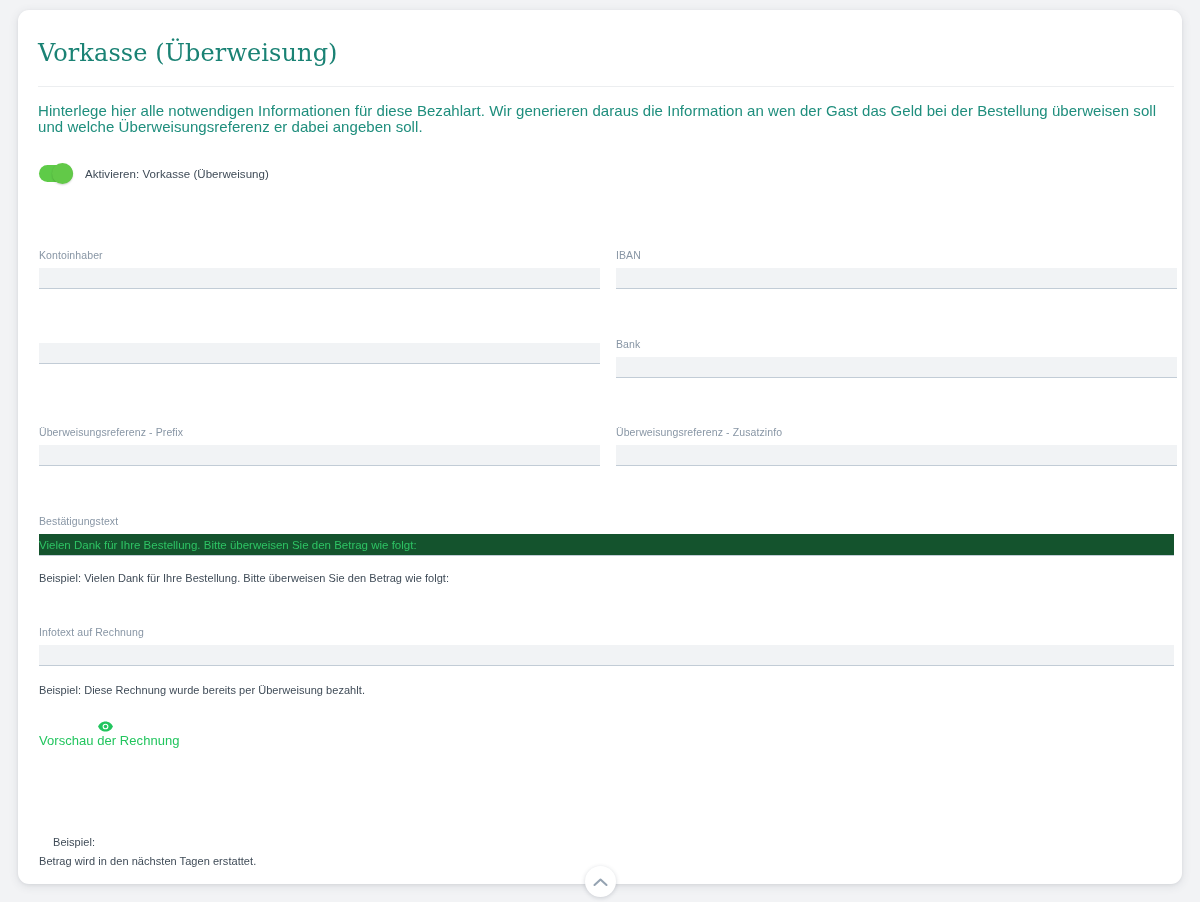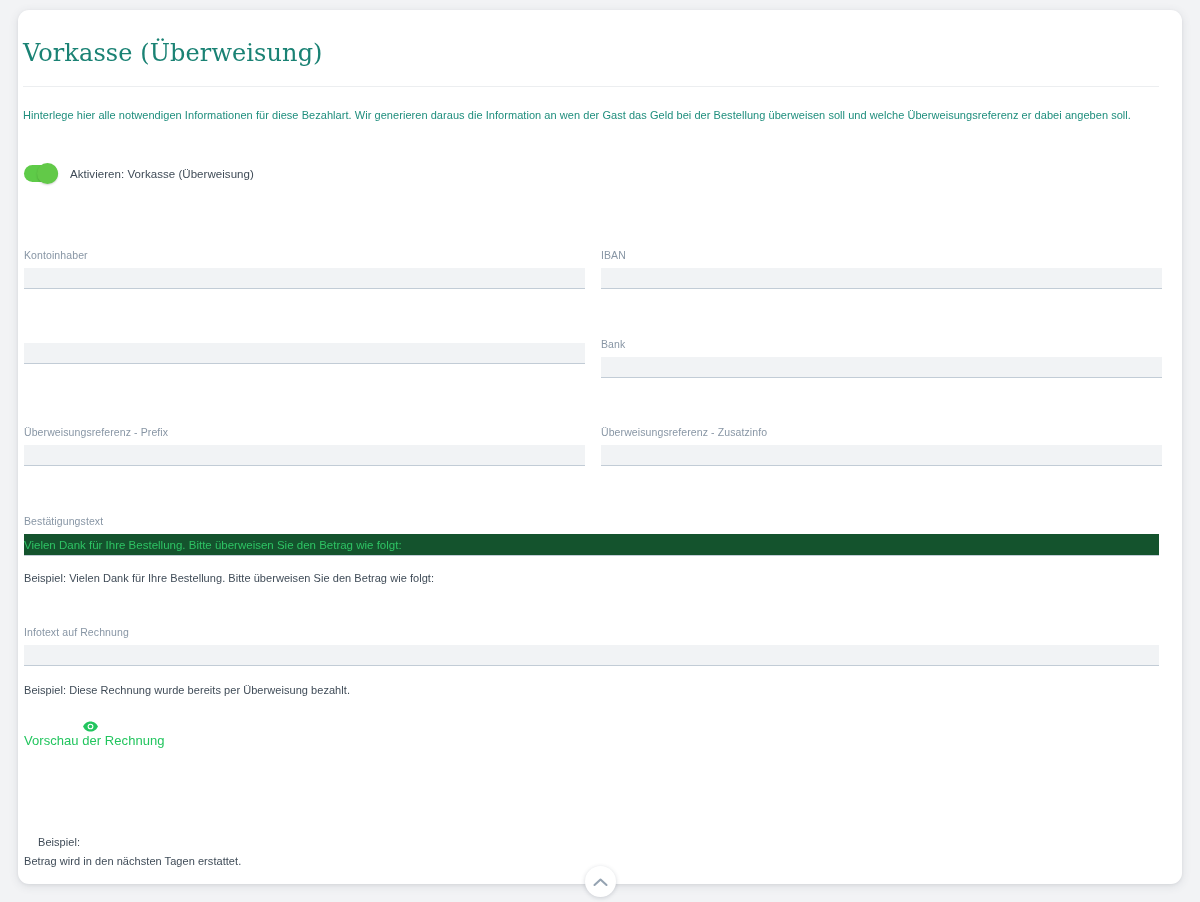--- a/index.html
+++ b/index.html
@@ -25,21 +25,21 @@
     width: 1164px;
     height: 874px;
     background: #ffffff;
     border-radius: 11px;
     box-shadow: 0 2px 10px rgba(60,70,85,0.13), 0 1px 3px rgba(60,70,85,0.07);
     box-sizing: border-box;
     overflow: hidden;
   }
   .card-inner {
     position: absolute;
-    left: 5px;
+    left: 20px;
     top: 0;
     width: 1136px;
     height: 874px;
     text-decoration: underline;
   }
   .page-title {
     position: absolute;
     left: 0px;
     top: 28px;
     font-family: "DejaVu Serif", "Liberation Serif", serif;
@@ -56,22 +56,22 @@
     top: 76px;
     width: 1136px;
     height: 1px;
     background: #eceef0;
   }
   .intro-text {
     position: absolute;
     left: 0px;
     top: 93px;
     width: 1136px;
-    font-size: 11px;
-    line-height: 24px;
+    font-size: 15px;
+    line-height: 16px;
     color: #1f8e7d;
     letter-spacing: 0.05px;
   }
 
   
   .toggle-row {
     position: absolute;
     left: 1px;
     top: 155px;
     display: flex;

